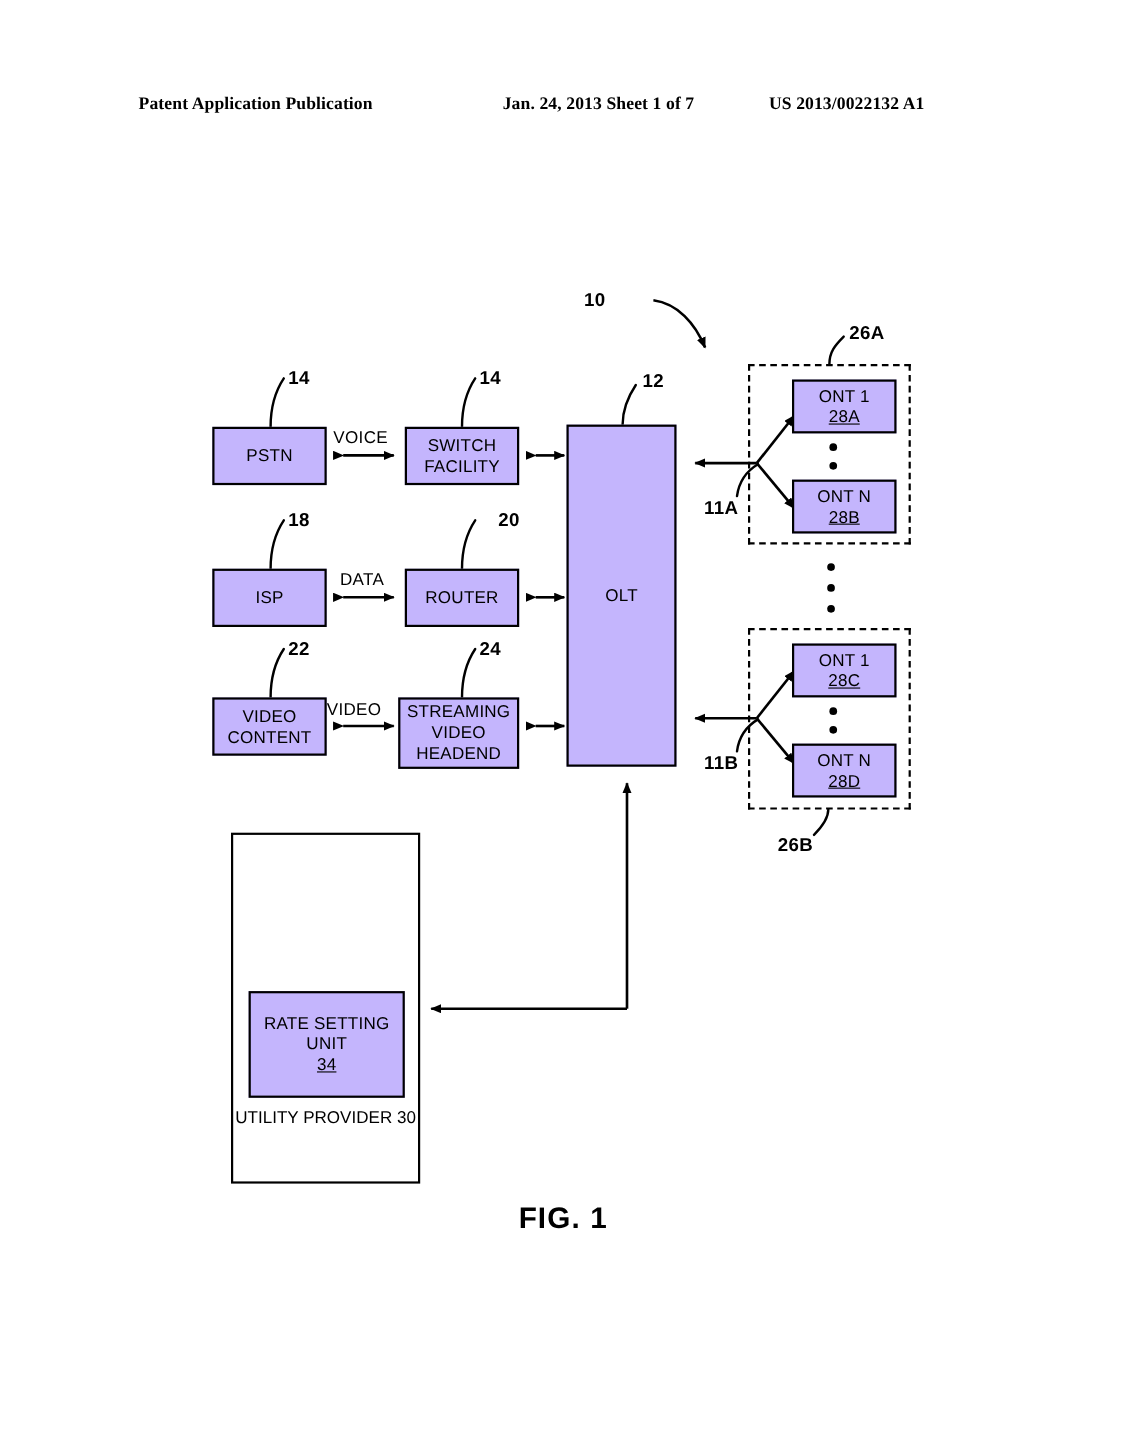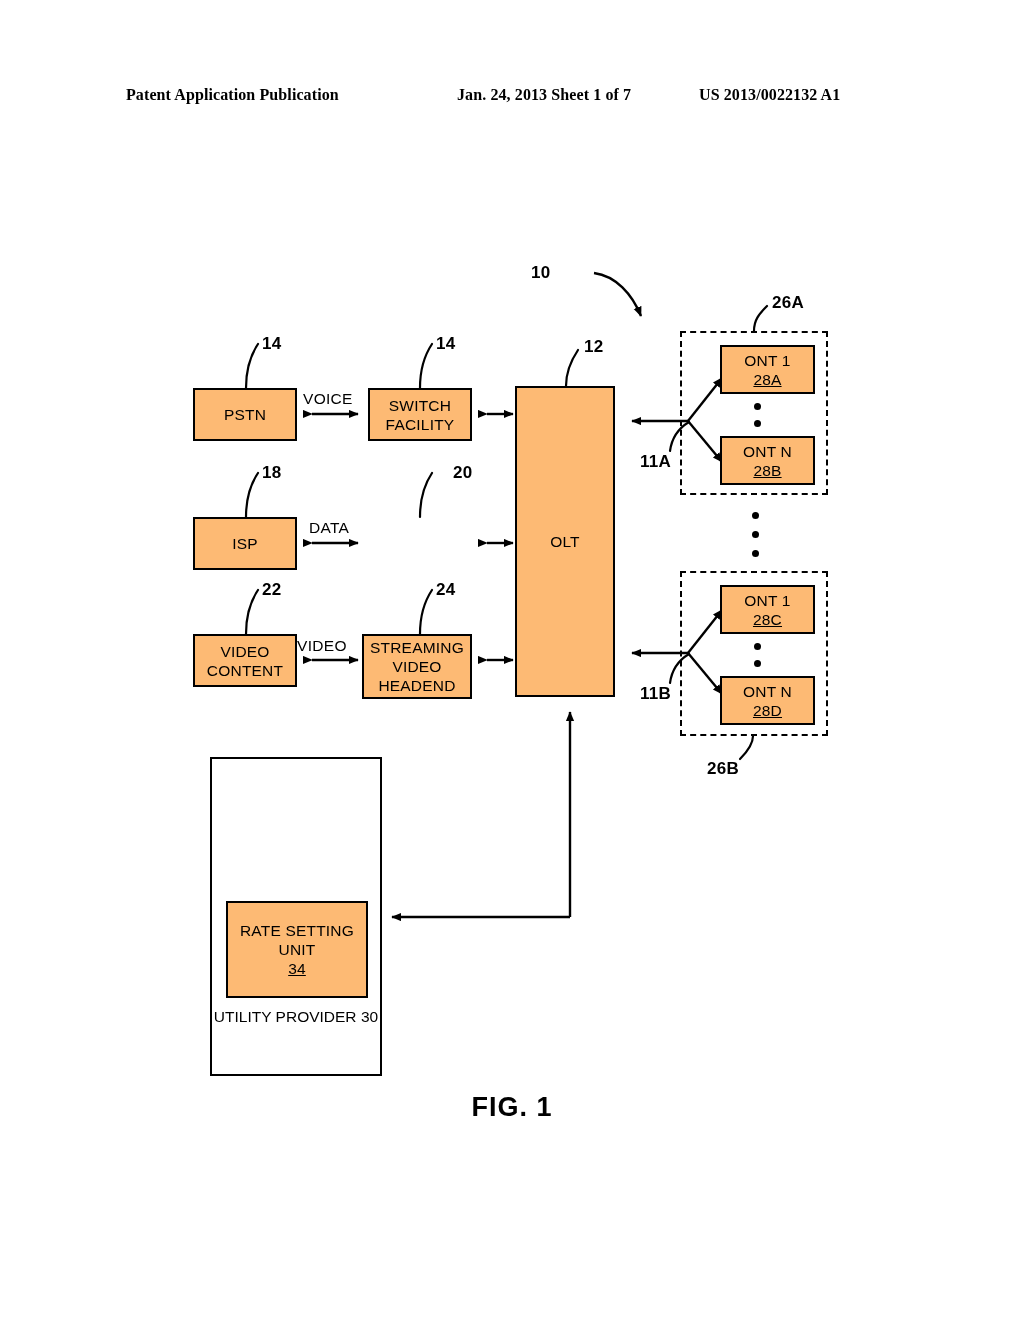--- a/index.html
+++ b/index.html
@@ -46,21 +46,21 @@
     top: 0;
     width: 1024px;
     height: 1320px;
   }
 
   
   .node {
     position: absolute;
     box-sizing: border-box;
     border: 2px solid #000;
-    background: #fdba74;
+    background: #c4b5fd;
     display: flex;
     flex-direction: column;
     align-items: center;
     justify-content: center;
     text-align: center;
     font-size: 15.5px;
     line-height: 19px;
     letter-spacing: 0.2px;
   }
   .node .ln { display: block; white-space: nowrap; }
@@ -202,20 +202,23 @@
 
   <div class="node" style="left:368px; top:388px; width:104px; height:53px;">
     <span class="ln">SWITCH</span>
     <span class="ln">FACILITY</span>
   </div>
 
   <div class="node" style="left:193px; top:517px; width:104px; height:53px;">
     <span class="ln">ISP</span>
   </div>
 
+  <div class="node" style="left:368px; top:517px; width:104px; height:53px;">
+    <span class="ln">ROUTER</span>
+  </div>
 
   <div class="node" style="left:193px; top:634px; width:104px; height:53px;">
     <span class="ln">VIDEO</span>
     <span class="ln">CONTENT</span>
   </div>
 
   <div class="node" style="left:362px; top:634px; width:110px; height:65px;">
     <span class="ln">STREAMING</span>
     <span class="ln">VIDEO</span>
     <span class="ln">HEADEND</span>

